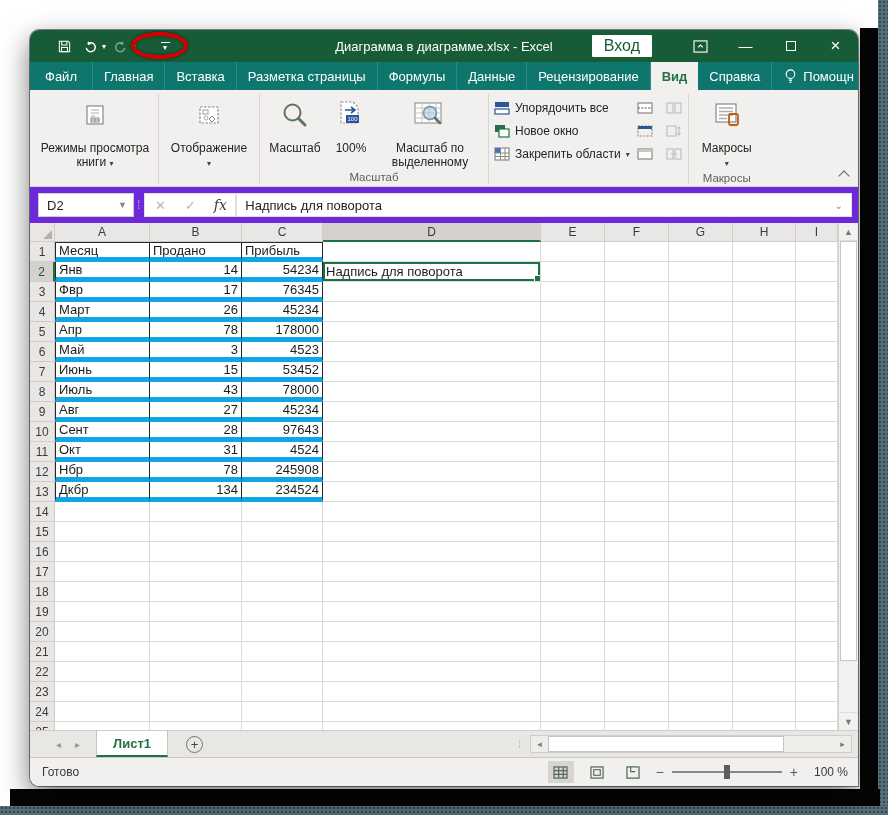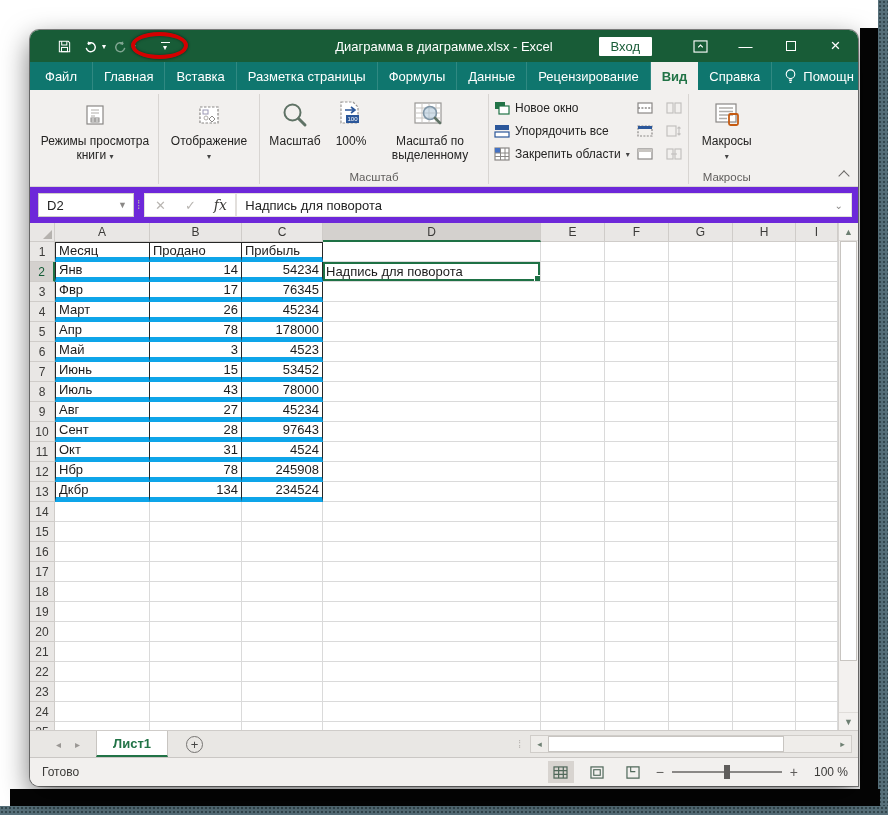--- a/index.html
+++ b/index.html
@@ -24,41 +24,41 @@
   .titlebar { height:32px; background:#185c37; display:flex; align-items:center; color:#fff; position:relative; }
   .qat { display:flex; align-items:center; gap:2px; padding-left:22px; }
   .qat-btn { width:24px; height:24px; display:flex; align-items:center; justify-content:center; }
   .qat-caret { font-size:8px; color:#fff; margin-left:-2px; }
   .dim { opacity:.45; }
   .qat-custom { width:30px; height:20px; display:flex; flex-direction:column; align-items:center; justify-content:center; line-height:5px; margin-left:12px; }
   .qat-custom .bar { width:9px; border-top:1px solid #fff; margin-bottom:2px; }
   .qat-custom .car { font-size:8px; }
   .win-title { position:absolute; left:0; right:0; text-align:center; font-size:13px; pointer-events:none; }
   .tb-right { margin-left:auto; display:flex; align-items:center; height:100%; }
-  .signin { background:#fff; color:#185c37; font-size:13px; padding:2px 12px; border-radius:1px; margin-right:26px; }
+  .signin { background:#fff; color:#185c37; font-size:16px; padding:2px 12px; border-radius:1px; margin-right:26px; }
   .winctl { width:45px; height:100%; display:flex; align-items:center; justify-content:center; font-size:14px; }
   .winctl.close { font-size:17px; }
   .maxbox { width:10px; height:10px; border:1px solid #fff; }
 
   
   .tabrow { height:28px; background:#0f766e; display:flex; align-items:stretch; color:#fff; font-size:13px; }
   .rtab { display:flex; align-items:center; padding:0 11px; border-right:1px solid rgba(255,255,255,.14); white-space:nowrap; }
   .rtab.file { padding:0 15px; }
   .rtab.active { background:#f2f0ee; color:#217346; font-weight:bold; border-right:none; }
   .tab-extra { display:flex; align-items:center; gap:6px; padding:0 12px; white-space:nowrap; }
 
   
   .ribbon { height:97px; background:#f2f0ee; border-bottom:1px solid #d8d5d2; display:flex; align-items:stretch; position:relative; padding:2px 2px 0 4px; }
   .rgroup { display:flex; flex-direction:column; }
   .rbody { flex:1; display:flex; align-items:flex-start; padding-top:3px; }
   .glabel { font-size:11.5px; color:#605e5c; text-align:center; padding-bottom:3px; white-space:nowrap; }
   .rsep { width:1px; background:#d8d5d2; margin:2px 2px; }
   .bigbtn { display:flex; flex-direction:column; align-items:center; padding:3px 5px 1px; text-align:center; }
   .bigbtn .bicon { height:34px; display:flex; align-items:center; justify-content:center; }
-  .blabel { font-size:12px; color:#252423; line-height:14px; margin-top:2px; }
+  .blabel { font-size:12px; color:#252423; line-height:14px; margin-top:9px; }
   .caret { font-size:8px; color:#444; }
   .smcol { display:flex; flex-direction:column; justify-content:flex-start; gap:1px; padding-top:2px; }
   .smbtn { display:flex; align-items:center; gap:5px; height:22px; font-size:12px; color:#252423; padding:0 3px; white-space:nowrap; }
   .icobtn { width:24px; height:22px; display:flex; align-items:center; justify-content:center; }
   .collapse-chevron { position:absolute; right:10px; bottom:6px; width:8px; height:8px; border-top:1.6px solid #6a6865; border-right:1.6px solid #6a6865; transform:rotate(-45deg); }
 
   
   .fbar { height:36px; background:#6d28d9; display:flex; align-items:center; padding:4px 6px 4px 8px; }
   .namebox { width:96px; height:24px; background:#fff; border:1px solid #d0cdc9; display:flex; align-items:center; font-size:13px; color:#222; padding-left:8px; }
   .namebox .nb-caret { margin-left:auto; padding-right:6px; color:#8a8886; font-size:9px; }
@@ -276,31 +276,31 @@
       <div class="glabel">Масштаб</div>
     </div>
 
     <div class="rsep"></div>
 
     <div class="rgroup">
       <div class="rbody">
         <div class="smcol">
           <div class="smbtn">
             <svg width="16" height="14" viewBox="0 0 16 14">
+              <rect x="1" y="1" width="14" height="5" fill="#2b579a"></rect>
+              <rect x="1" y="8" width="14" height="5" fill="#fff" stroke="#2b579a" stroke-width="1.2"></rect>
+            </svg>
+            <span>Упорядочить все</span>
+          </div>
+          <div class="smbtn">
+            <svg width="16" height="14" viewBox="0 0 16 14">
               <rect x="1" y="1" width="10" height="7" fill="#217346"></rect>
               <rect x="5" y="5" width="10" height="8" fill="#fff" stroke="#217346" stroke-width="1.2"></rect>
             </svg>
             <span>Новое окно</span>
-          </div>
-          <div class="smbtn">
-            <svg width="16" height="14" viewBox="0 0 16 14">
-              <rect x="1" y="1" width="14" height="5" fill="#2b579a"></rect>
-              <rect x="1" y="8" width="14" height="5" fill="#fff" stroke="#2b579a" stroke-width="1.2"></rect>
-            </svg>
-            <span>Упорядочить все</span>
           </div>
           <div class="smbtn">
             <svg width="16" height="14" viewBox="0 0 16 14">
               <rect x="1" y="1" width="14" height="12" fill="#fff" stroke="#8a8886" stroke-width="1.2"></rect>
               <rect x="1" y="1" width="5.5" height="5" fill="#4472c4"></rect>
               <path d="M6.5 1v12M11 1v12M1 6h14M1 9.5h14" stroke="#8a8886" stroke-width="1"></path>
             </svg>
             <span>Закрепить области</span>
             <span class="caret">▾</span>
           </div>

